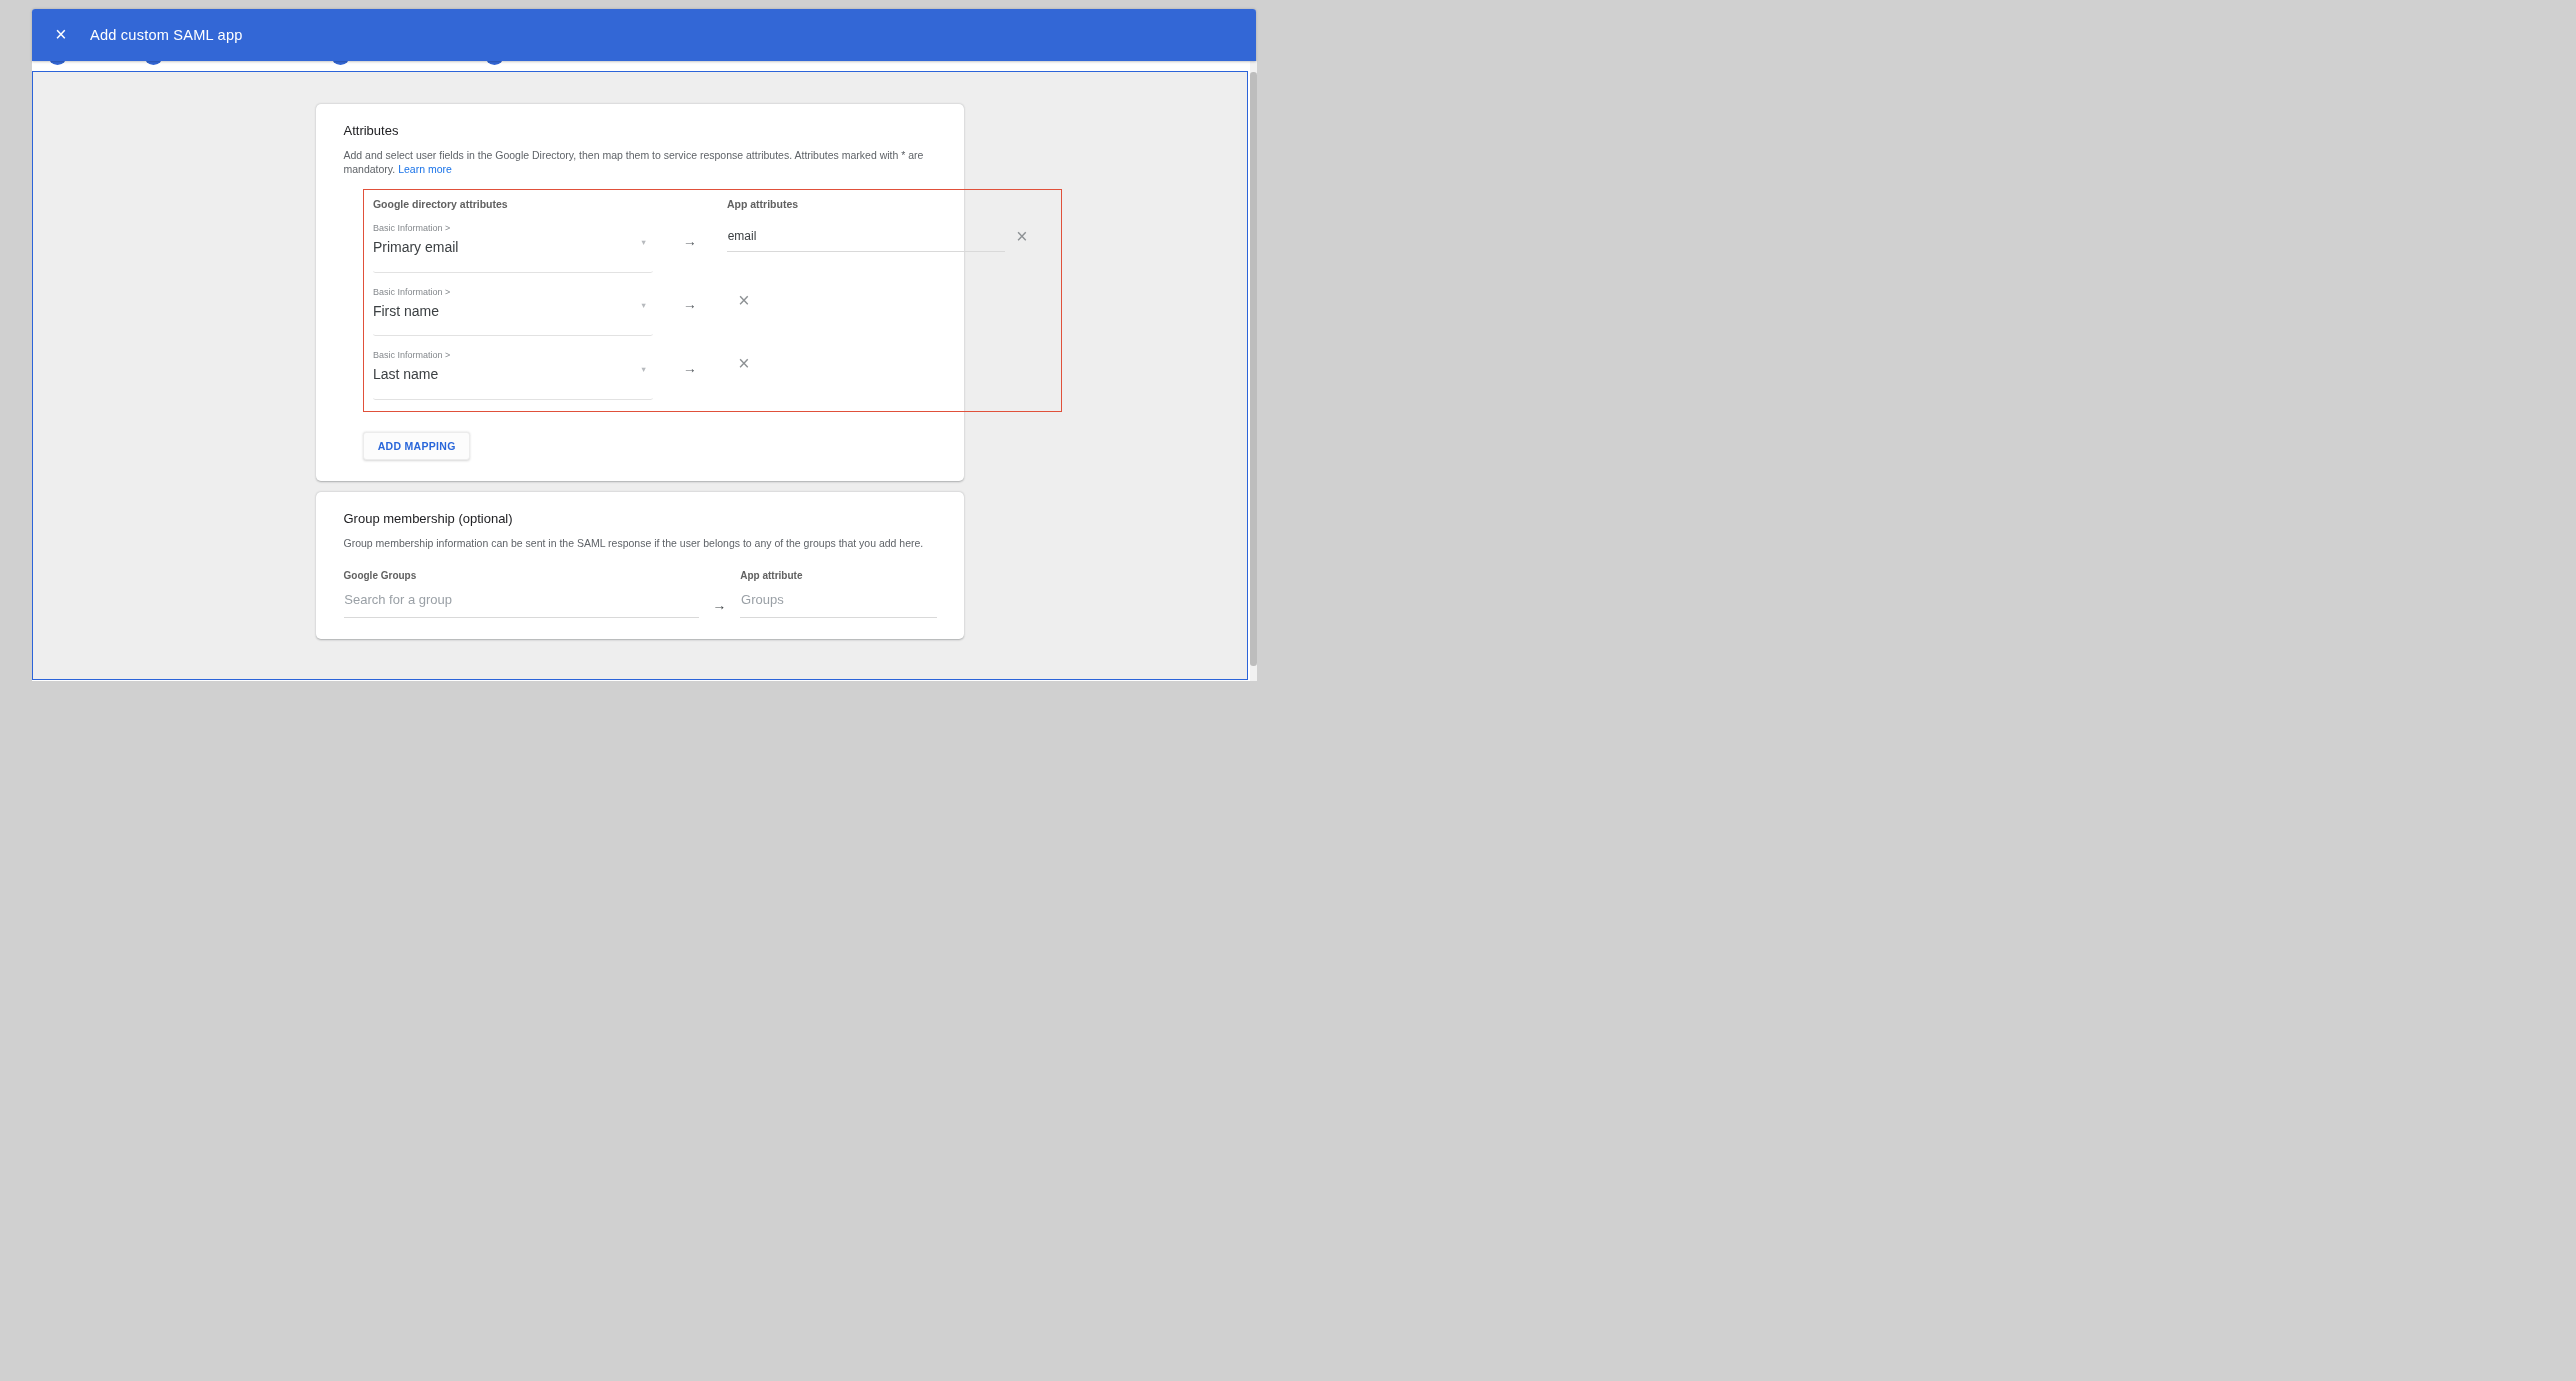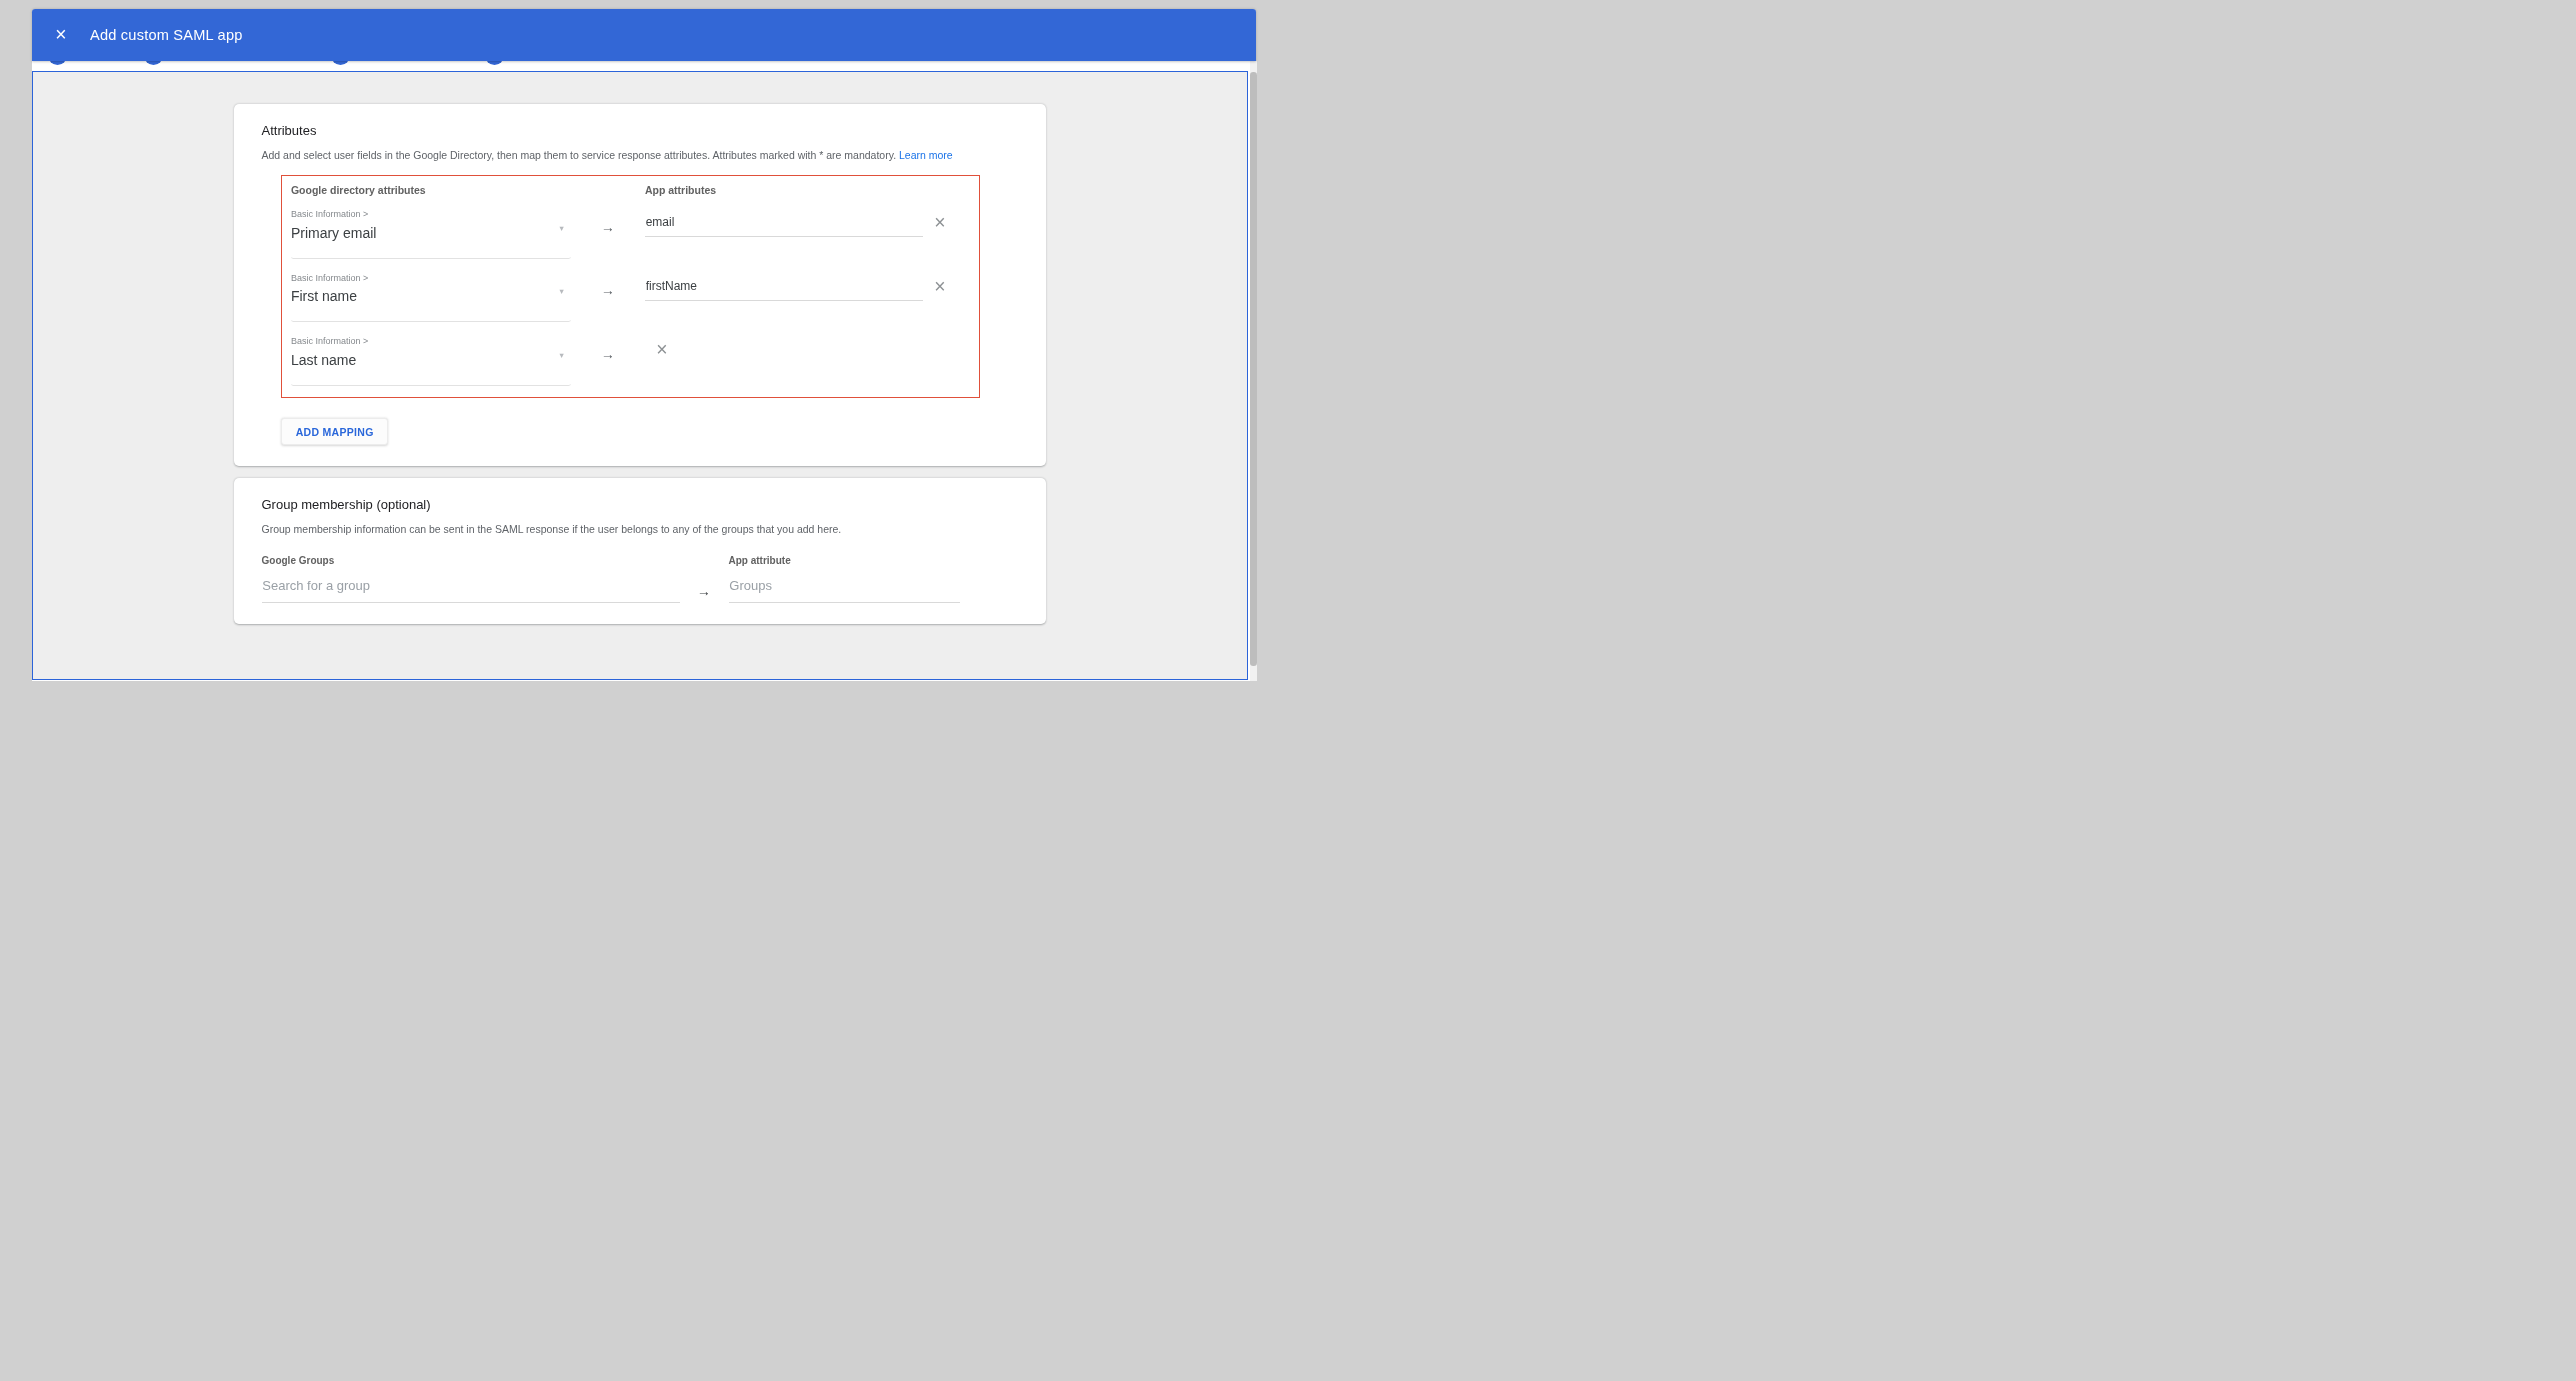--- a/index.html
+++ b/index.html
@@ -44,21 +44,21 @@
 
   
   .panel {
     position: absolute; left: 0; top: 62px;
     width: 1216px; height: 609px;
     border: 1.6px solid #2b63d9;
     background: #eeeeee;
     overflow: hidden;
     z-index: 1;
   }
-  .panel-content { width: 812px; margin: 32px auto 0; }
+  .panel-content { width: 648px; margin: 32px auto 0; }
 
   
   .scrollbar-track {
     position: absolute; left: 1218px; top: 52px; width: 6.5px; height: 620px;
     background: #f1f1f1; z-index: 2;
   }
   .scrollbar-thumb {
     position: absolute; left: 0; top: 11.3px; width: 6.5px; height: 594px;
     background: #bdbdbd; border-radius: 3.2px;
   }
@@ -189,23 +189,20 @@
             <div class="remove-btn">×</div>
           </div>
 
           <div class="map-row">
             <div class="gd-select">
               <div class="sel-cat">Basic Information &gt;</div>
               <div class="sel-val">First name</div>
               <span class="sel-caret">▼</span>
             </div>
             <div class="arrow-cell">→</div>
-            <div class="app-field">
-              <input class="app-input" value="firstName" style="">
-            </div>
             <div class="remove-btn">×</div>
           </div>
 
           <div class="map-row">
             <div class="gd-select">
               <div class="sel-cat">Basic Information &gt;</div>
               <div class="sel-val">Last name</div>
               <span class="sel-caret">▼</span>
             </div>
             <div class="arrow-cell">→</div>

